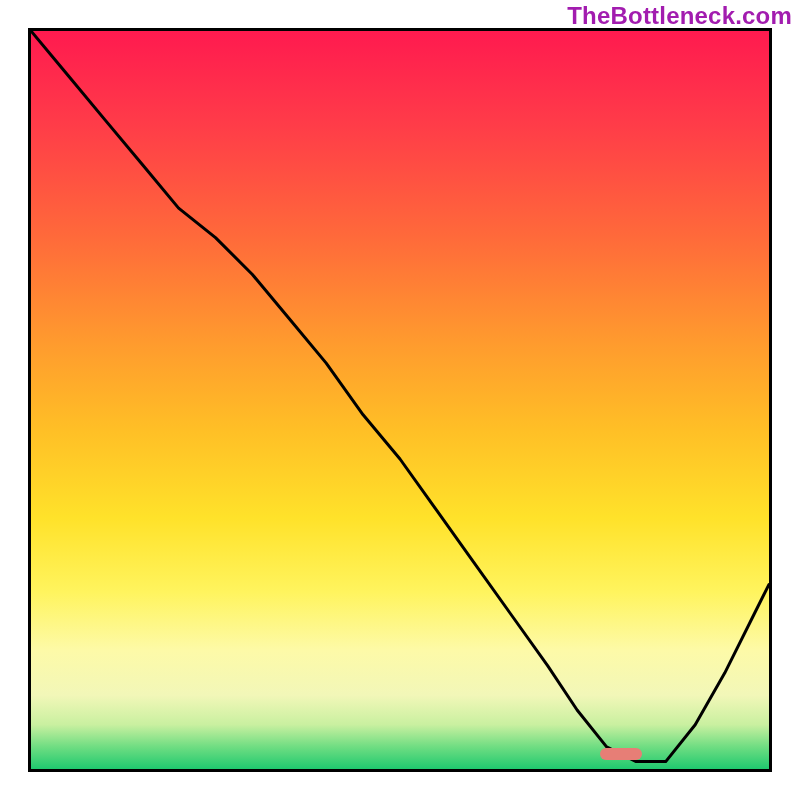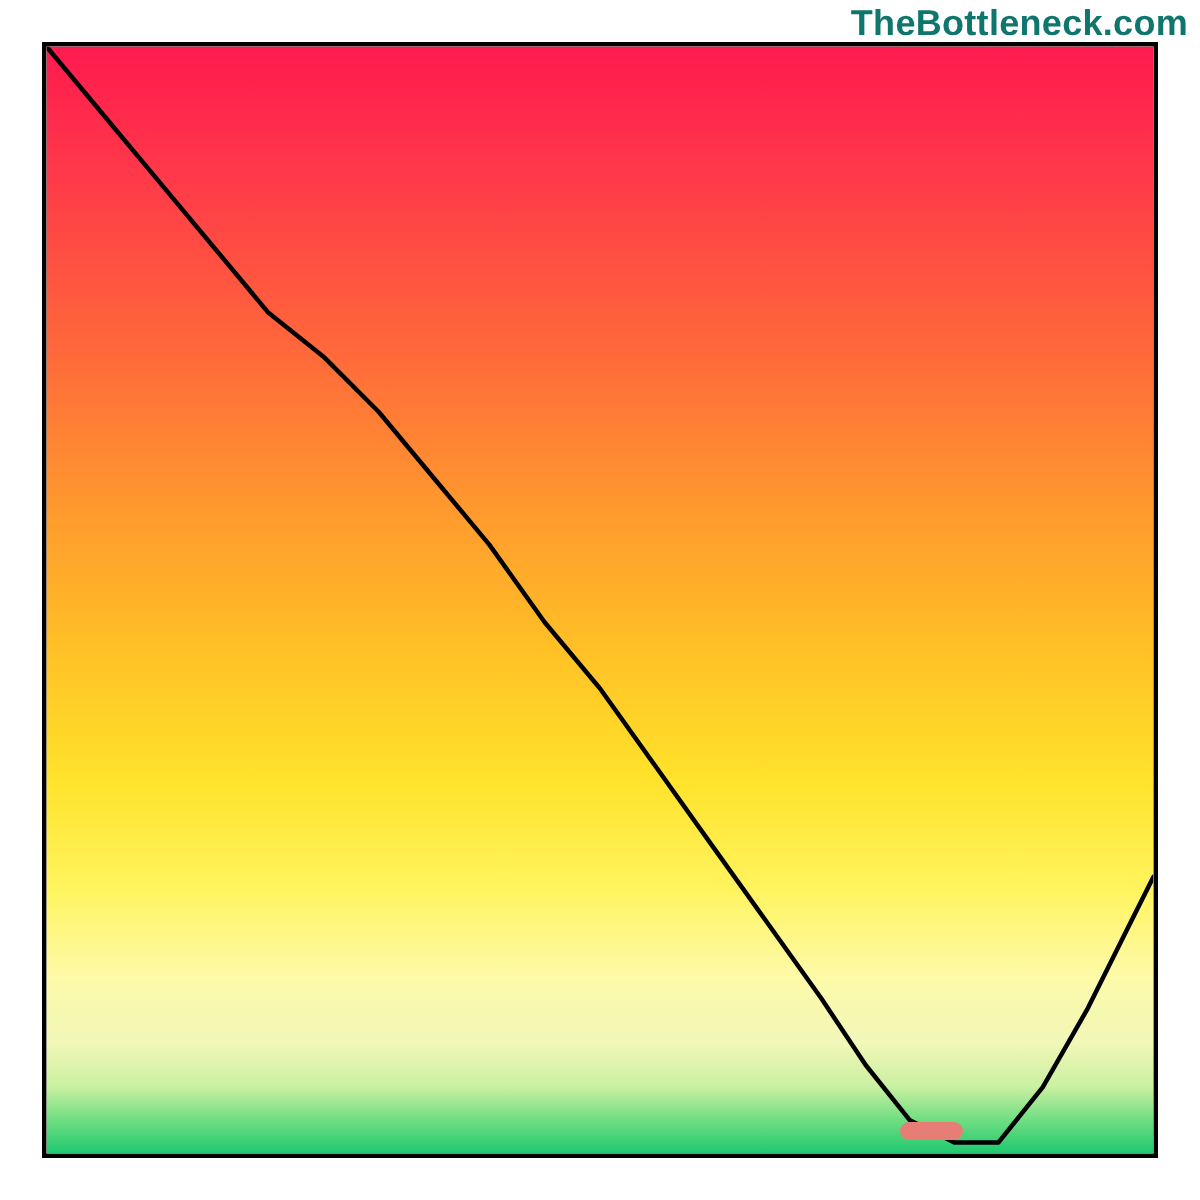--- a/index.html
+++ b/index.html
@@ -17,21 +17,21 @@
     width: 800px;
     height: 800px;
   }
 
   .watermark {
     position: absolute;
     top: 2px;
     right: 8px;
     font-size: 24px;
     font-weight: 700;
-    color: #0f766e;
+    color: #a21caf;
     letter-spacing: 0.2px;
     z-index: 5;
   }
 
   .plot-outer {
     position: absolute;
     left: 28px;
     top: 28px;
     width: 744px;
     height: 744px;

